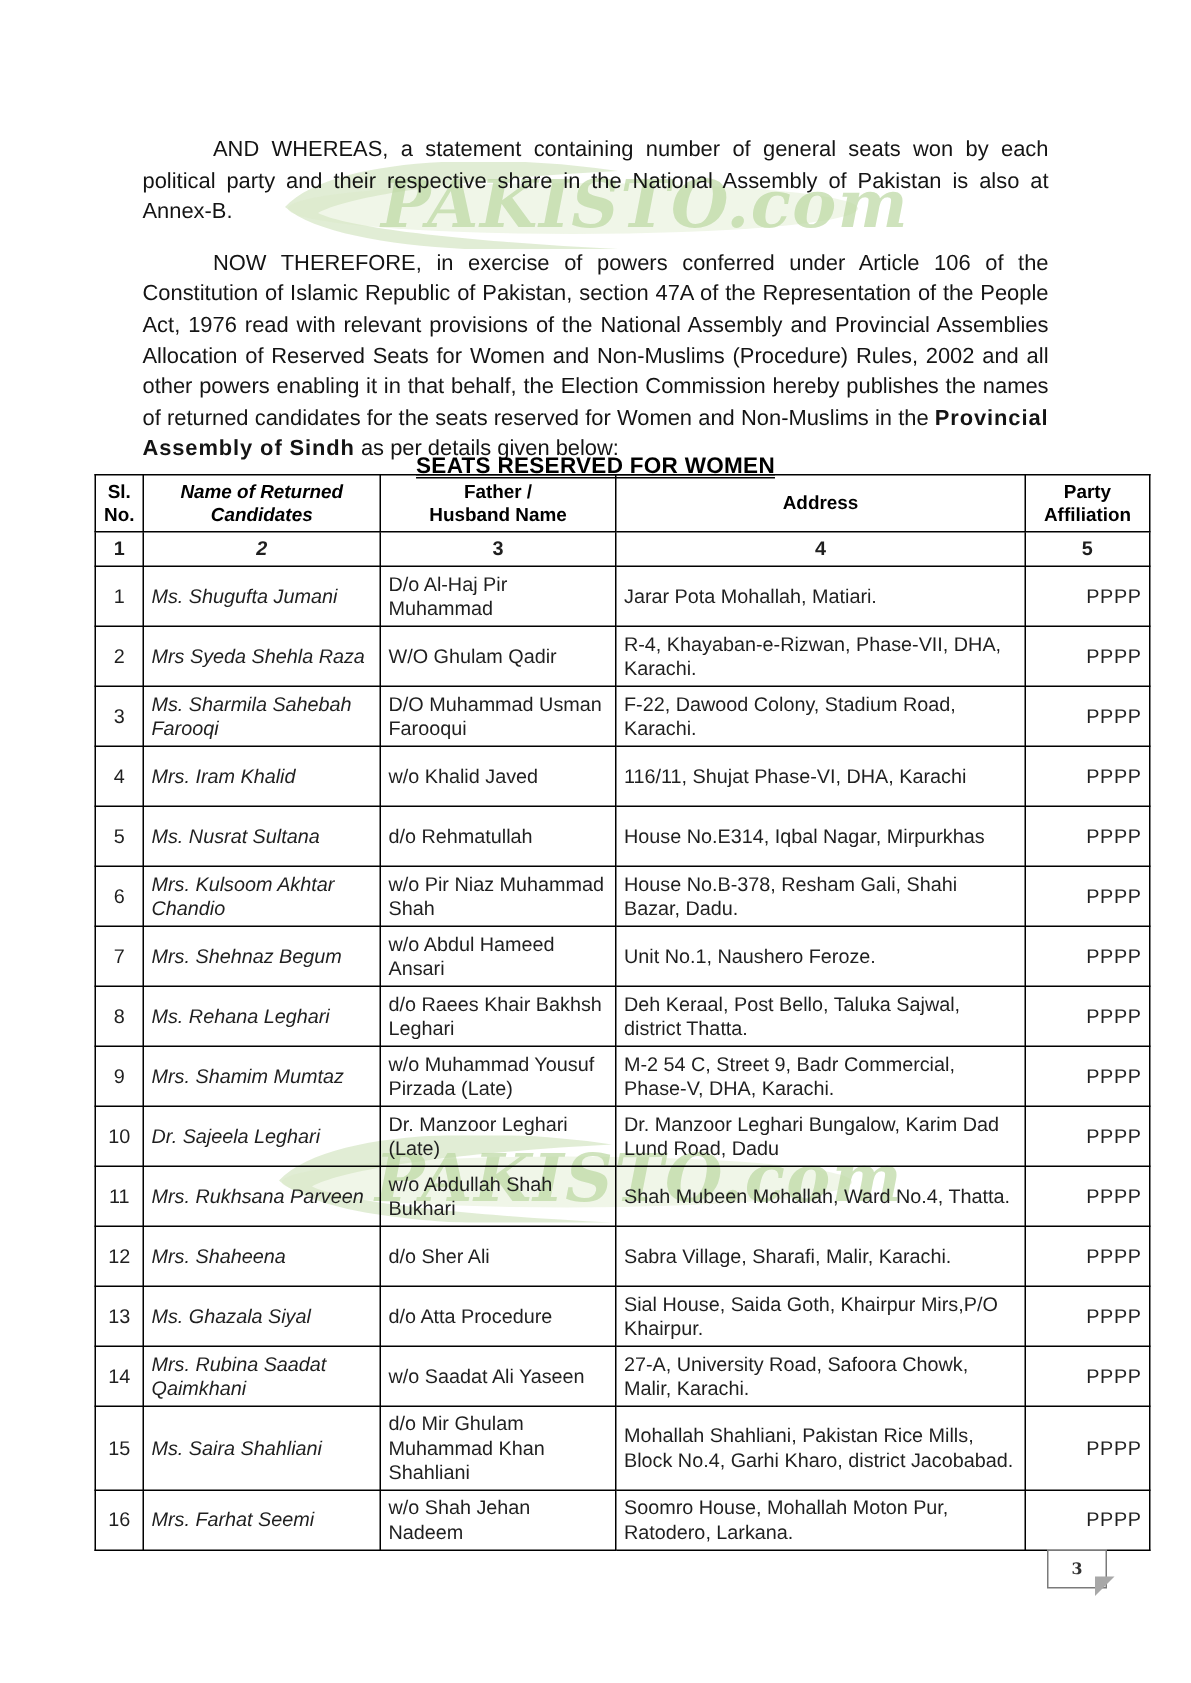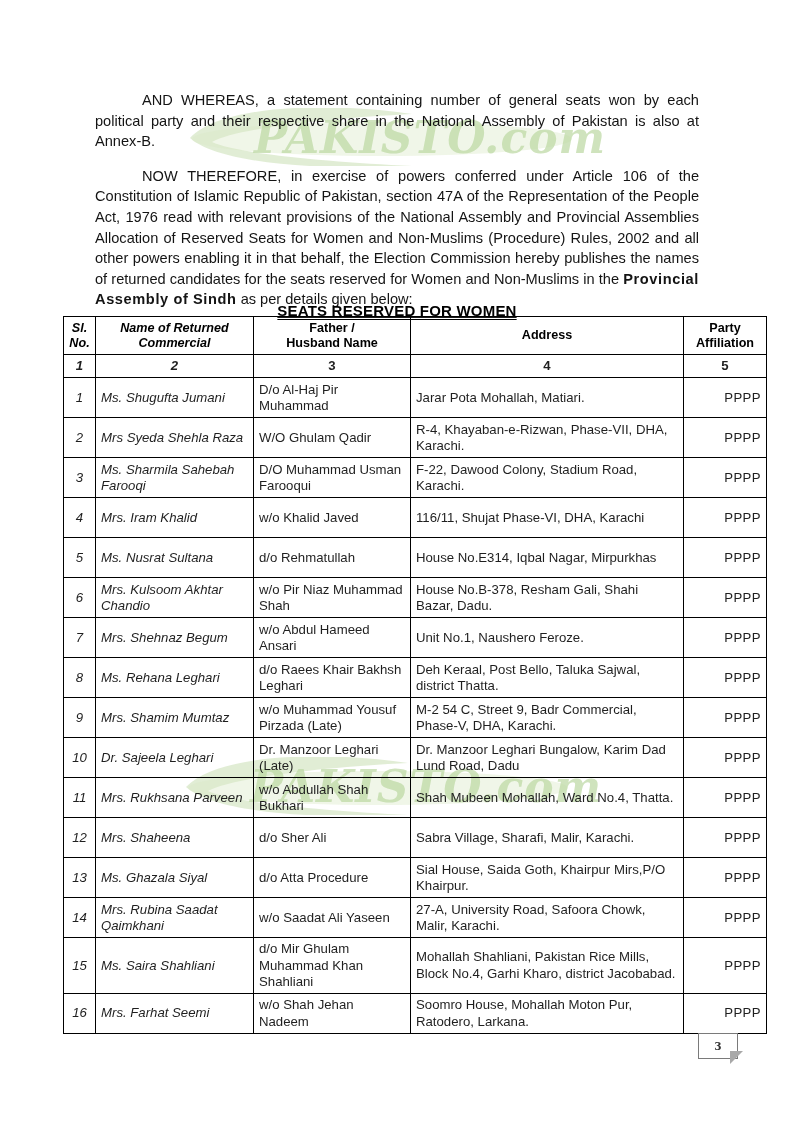--- a/index.html
+++ b/index.html
@@ -125,21 +125,21 @@
     padding: 4px 3px;
   }
   .numrow td {
     text-align: center;
     font-size: 8px;
     line-height: 9px;
     font-weight: bold;
     padding: 0px 2px 1px 2px;
     color: #000;
   }
-  .c-sl  { width: 25px;  text-align: center; font-style: italic; }
+  .c-sl  { width: 25px;  text-align: center; }
   .c-nm  { width: 151px; font-style: italic; }
   .c-fh  { width: 150px; margin-top: 21px; }
   .c-ad  { width: 266px; }
   .c-pa  { width: 76px;  text-align: right; }
 
   td.c-sl { font-size: 13.4px; }
   td.c-pa { font-size: 13.4px; letter-spacing: 0.4px; }
 
   tbody tr { height: 40px; }
 
@@ -213,21 +213,21 @@
   <div class="tbl-wrap">
     <table class="main">
       <thead>
         <tr>
           <th class="c-sl">
             <div>Sl.</div>
             <div>No.</div>
           </th>
           <th class="c-nm">
             <div>Name of Returned</div>
-            <div>Commercial</div>
+            <div>Candidates</div>
           </th>
           <th class="c-fh">
             <div>Father /</div>
             <div>Husband Name</div>
           </th>
           <th class="c-ad">
             <div>Address</div>
           </th>
           <th class="c-pa">
             <div>Party</div>

